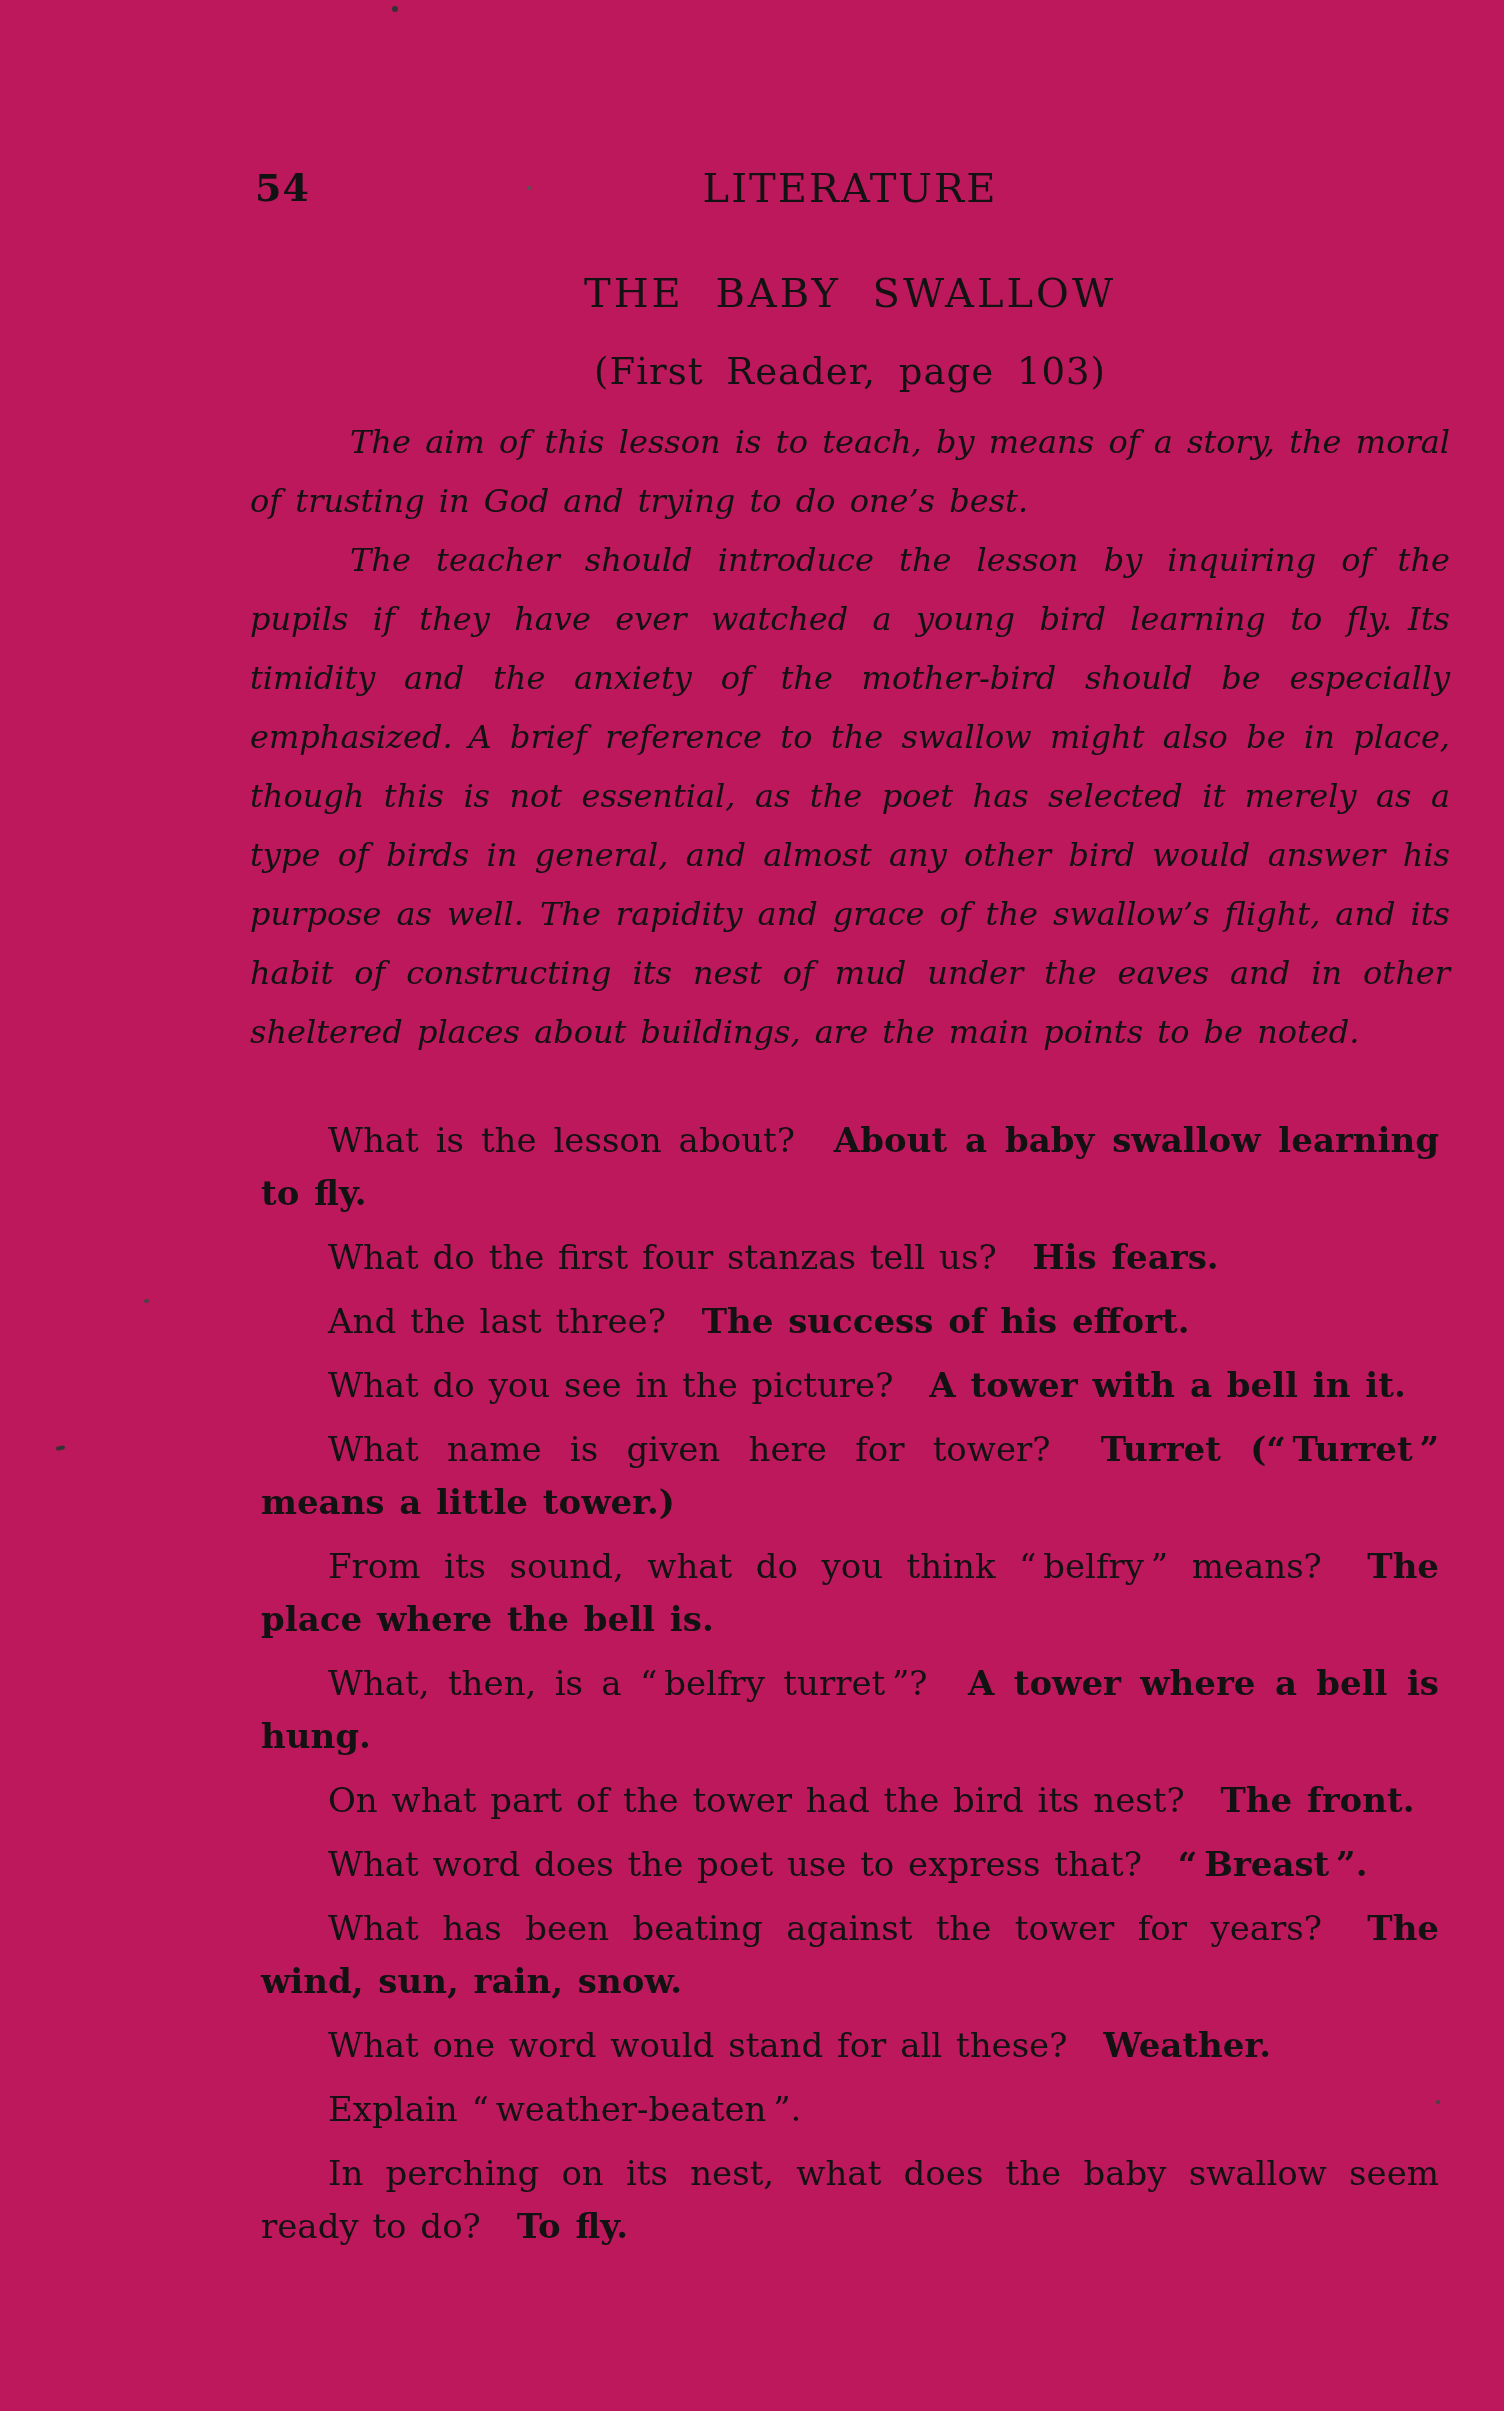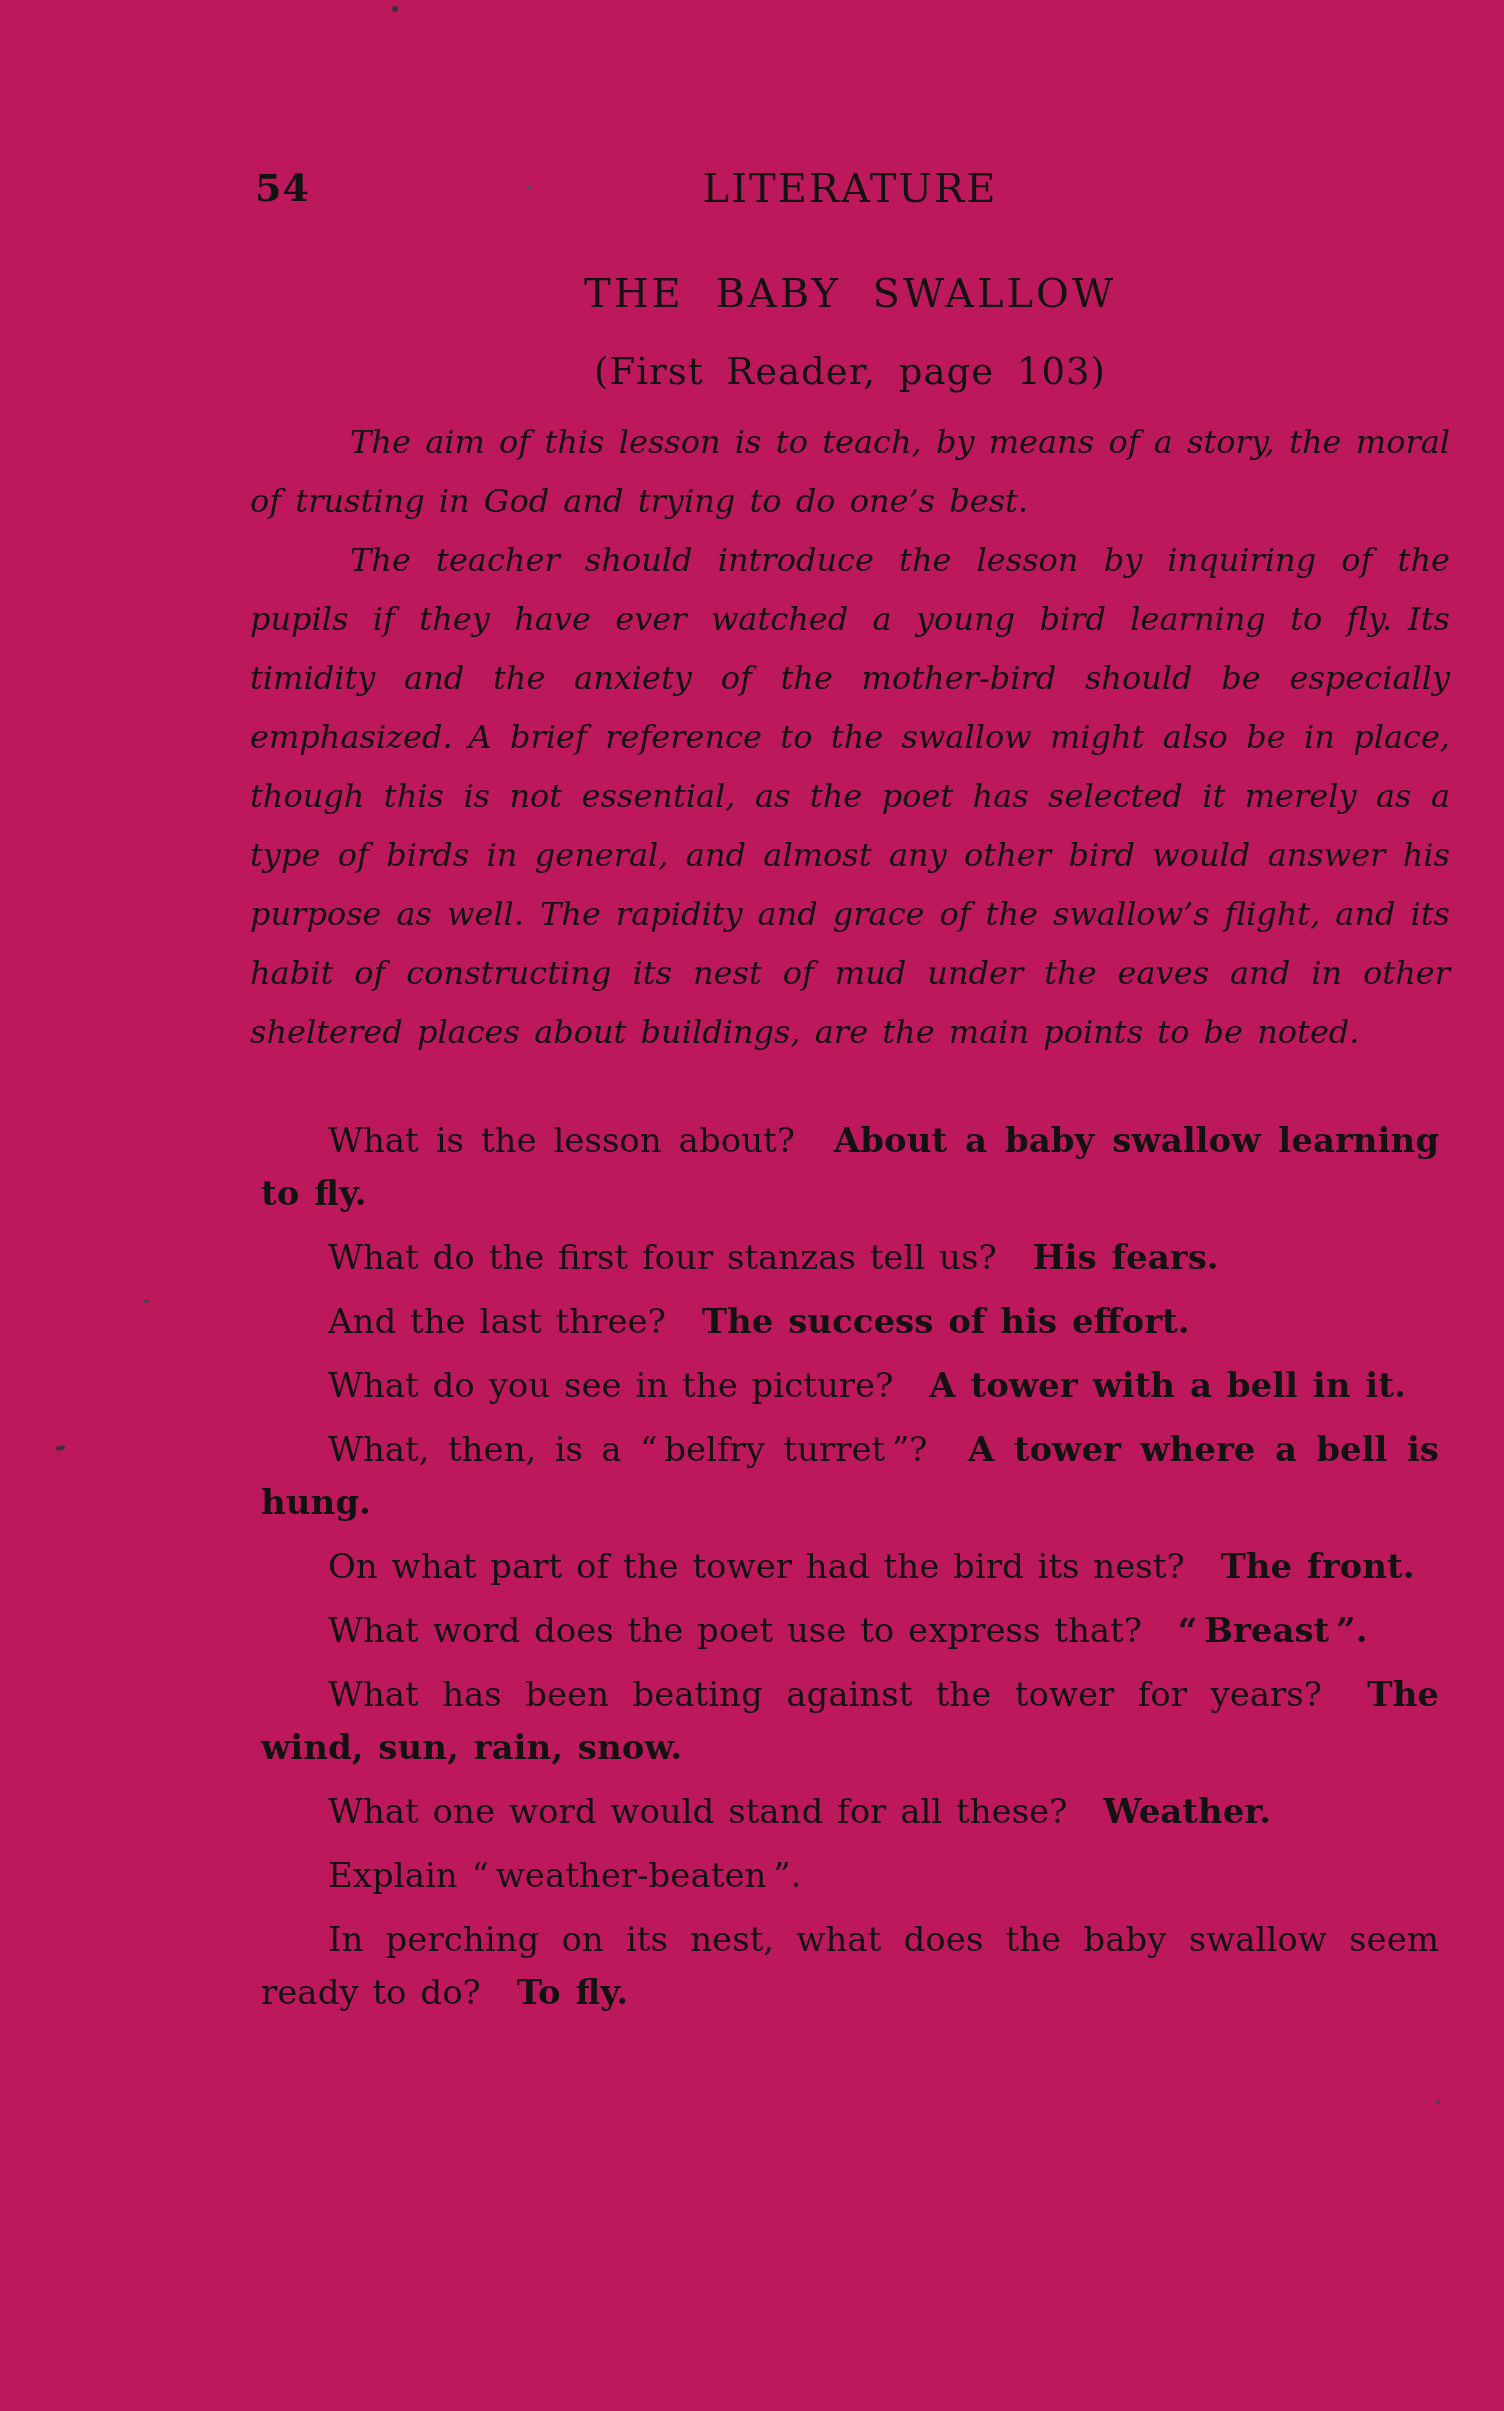--- a/index.html
+++ b/index.html
@@ -124,20 +124,22 @@
     <div class="body-block" id="paras">
         <p class="body-para">The aim of this lesson is to teach, by means of a story, the moral of trusting in God and trying to do one’s best.</p>
         <p class="body-para">The teacher should introduce the lesson by inquiring of the pupils if they have ever watched a young bird learning to fly. Its timidity and the anxiety of the mother-bird should be especially emphasized. A brief reference to the swallow might also be in place, though this is not essential, as the poet has selected it merely as a type of birds in general, and almost any other bird would answer his purpose as well. The rapidity and grace of the swallow’s flight, and its habit of constructing its nest of mud under the eaves and in other sheltered places about buildings, are the main points to be noted.</p>
       </div>
 
     <div class="qa-block" id="qa">
         <p class="qa-item"><span class="question">What is the lesson about?</span> <span class="answer">About a baby swallow learning to fly.</span></p>
         <p class="qa-item"><span class="question">What do the first four stanzas tell us?</span> <span class="answer">His fears.</span></p>
         <p class="qa-item"><span class="question">And the last three?</span> <span class="answer">The success of his effort.</span></p>
         <p class="qa-item"><span class="question">What do you see in the picture?</span> <span class="answer">A tower with a bell in it.</span></p>
+        <p class="qa-item"><span class="question">What name is given here for tower?</span> <span class="answer">Turret (“ Turret ” means a little tower.)</span></p>
+        <p class="qa-item"><span class="question">From its sound, what do you think “ belfry ” means?</span> <span class="answer">The place where the bell is.</span></p>
         <p class="qa-item"><span class="question">What, then, is a “ belfry turret ”?</span> <span class="answer">A tower where a bell is hung.</span></p>
         <p class="qa-item"><span class="question">On what part of the tower had the bird its nest?</span> <span class="answer">The front.</span></p>
         <p class="qa-item"><span class="question">What word does the poet use to express that?</span> <span class="answer">“ Breast ”.</span></p>
         <p class="qa-item"><span class="question">What has been beating against the tower for years?</span> <span class="answer">The wind, sun, rain, snow.</span></p>
         <p class="qa-item"><span class="question">What one word would stand for all these?</span> <span class="answer">Weather.</span></p>
         <p class="qa-item"><span class="question">Explain “ weather-beaten ”.</span> <span class="answer"></span></p>
         <p class="qa-item"><span class="question">In perching on its nest, what does the baby swallow seem ready to do?</span> <span class="answer">To fly.</span></p>
       </div>
 
   </div>

